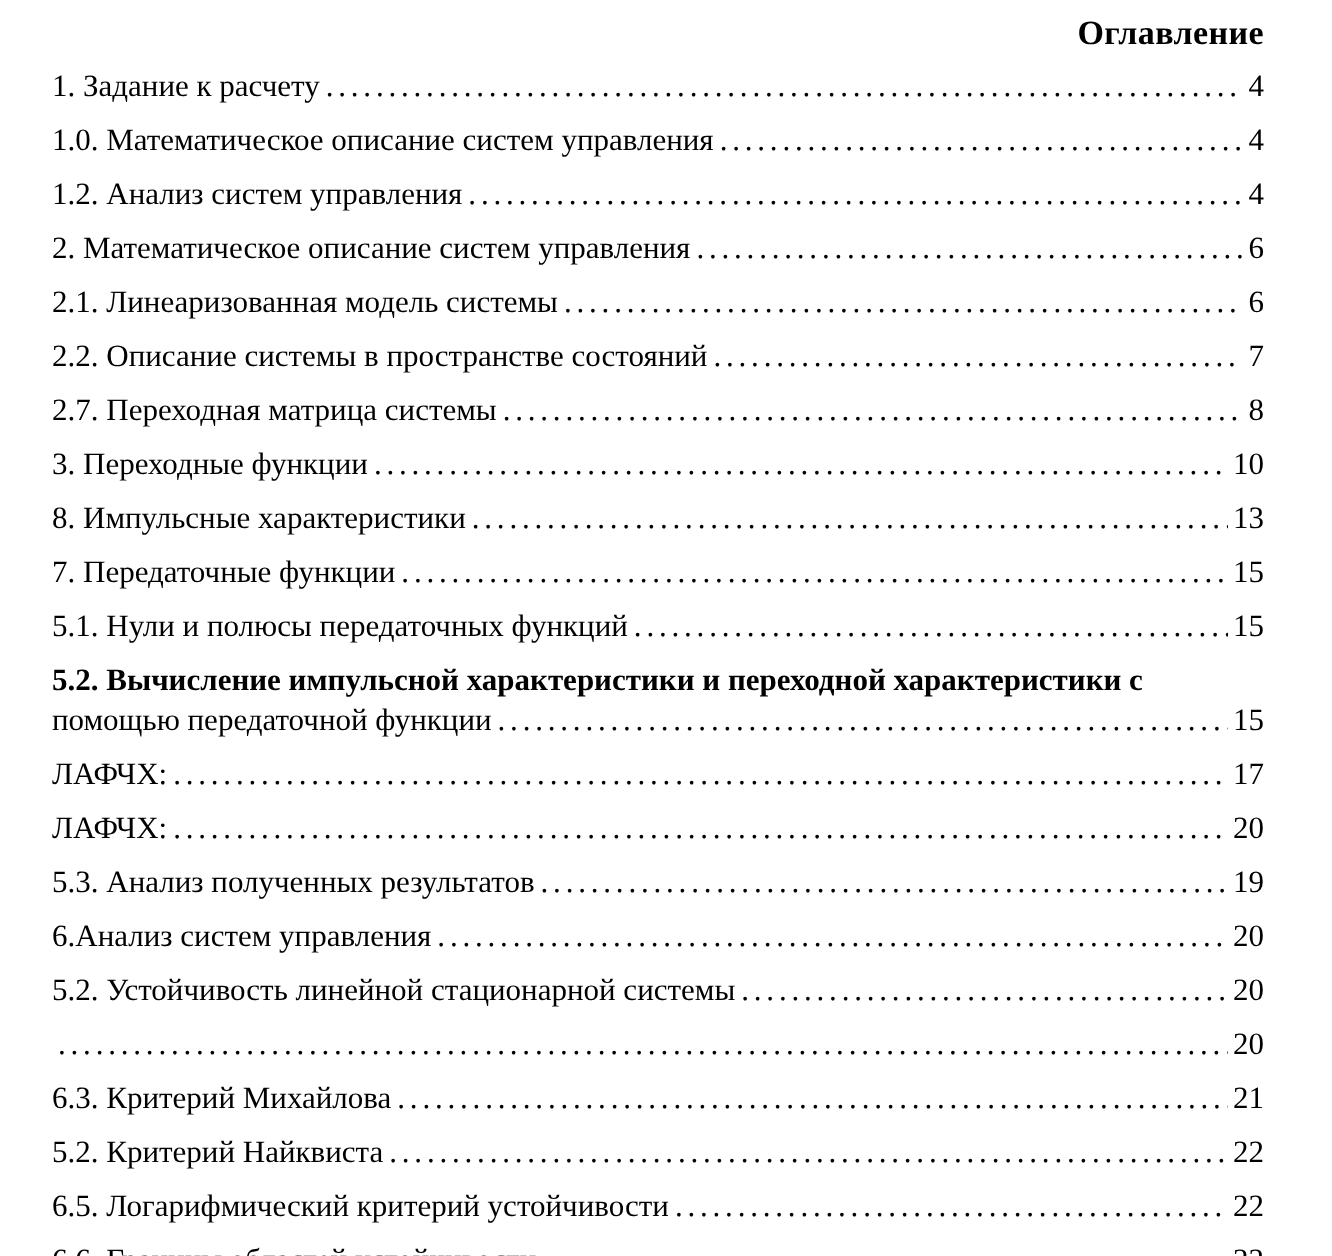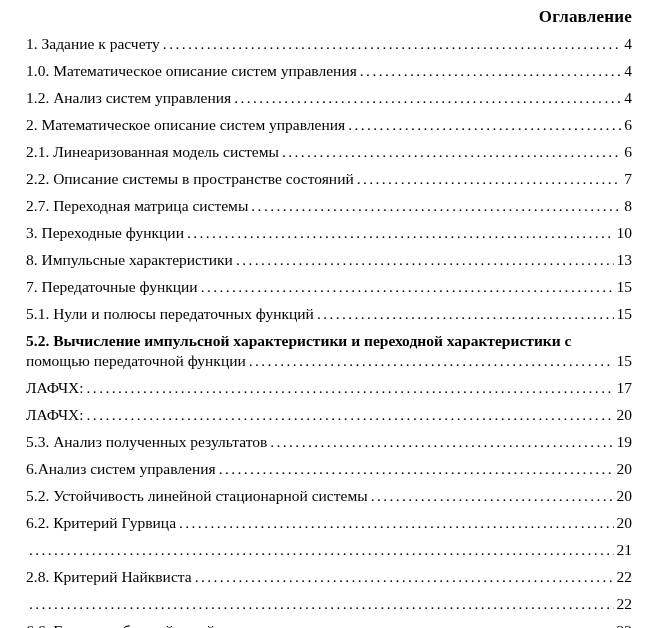--- a/index.html
+++ b/index.html
@@ -184,40 +184,41 @@
       </div>
       <div class="toc-entry">
         <div class="toc-row">
           <span class="toc-label">5.2. Устойчивость линейной стационарной системы</span>
           <span class="toc-dots">............................................................................................................................................................................................................................</span>
           <span class="toc-page">20</span>
         </div>
       </div>
       <div class="toc-entry">
         <div class="toc-row">
-          <span class="toc-label">6.2. Критерий Гурвица</span>
-          <span class="toc-dots">............................................................................................................................................................................................................................</span>
-          <span class="toc-page">20</span>
-        </div>
-      </div>
-      <div class="toc-entry">
-        <div class="toc-row">
+          <span class="toc-dots">............................................................................................................................................................................................................................</span>
+          <span class="toc-page">20</span>
+        </div>
+      </div>
+      <div class="toc-entry">
+        <div class="toc-row">
+          <span class="toc-label">6.3. Критерий Михайлова</span>
           <span class="toc-dots">............................................................................................................................................................................................................................</span>
           <span class="toc-page">21</span>
         </div>
       </div>
       <div class="toc-entry">
         <div class="toc-row">
-          <span class="toc-label">2.8. Критерий Найквиста</span>
+          <span class="toc-label">5.2. Критерий Найквиста</span>
           <span class="toc-dots">............................................................................................................................................................................................................................</span>
           <span class="toc-page">22</span>
         </div>
       </div>
       <div class="toc-entry">
         <div class="toc-row">
+          <span class="toc-label">6.5. Логарифмический критерий устойчивости</span>
           <span class="toc-dots">............................................................................................................................................................................................................................</span>
           <span class="toc-page">22</span>
         </div>
       </div>
       <div class="toc-entry">
         <div class="toc-row">
           <span class="toc-label">6.6. Границы областей устойчивости</span>
           <span class="toc-dots">............................................................................................................................................................................................................................</span>
           <span class="toc-page">22</span>
         </div>

